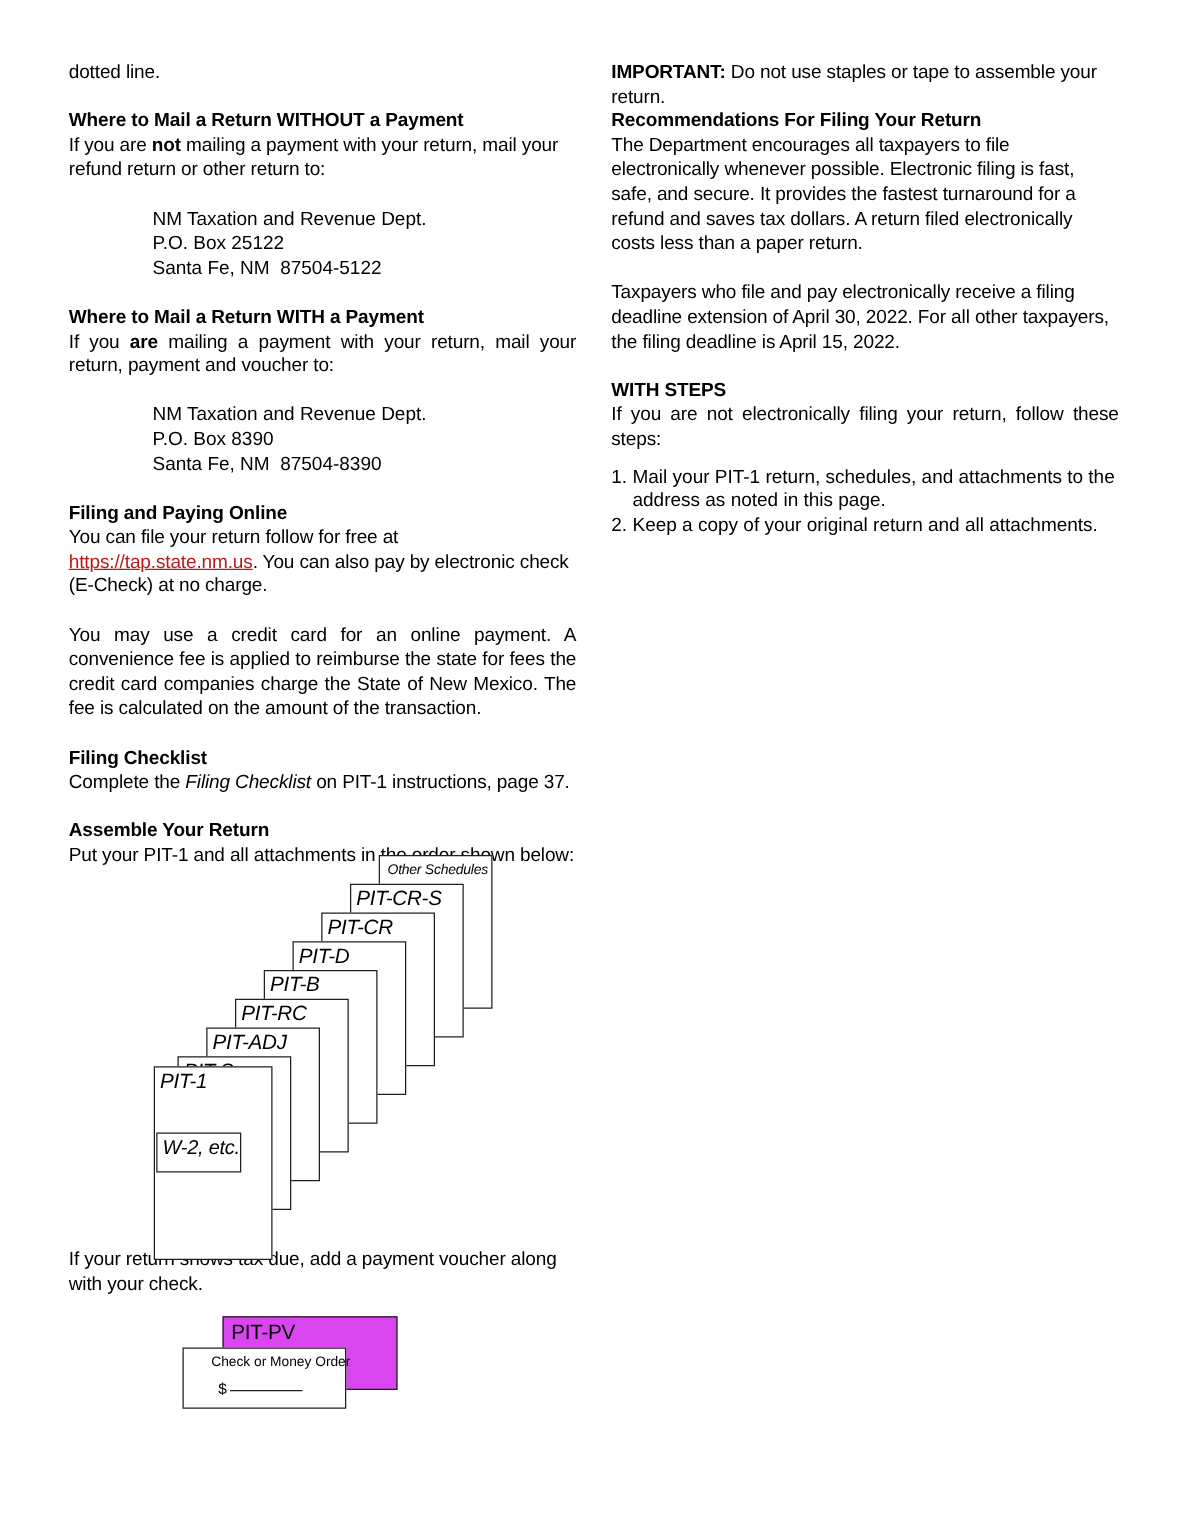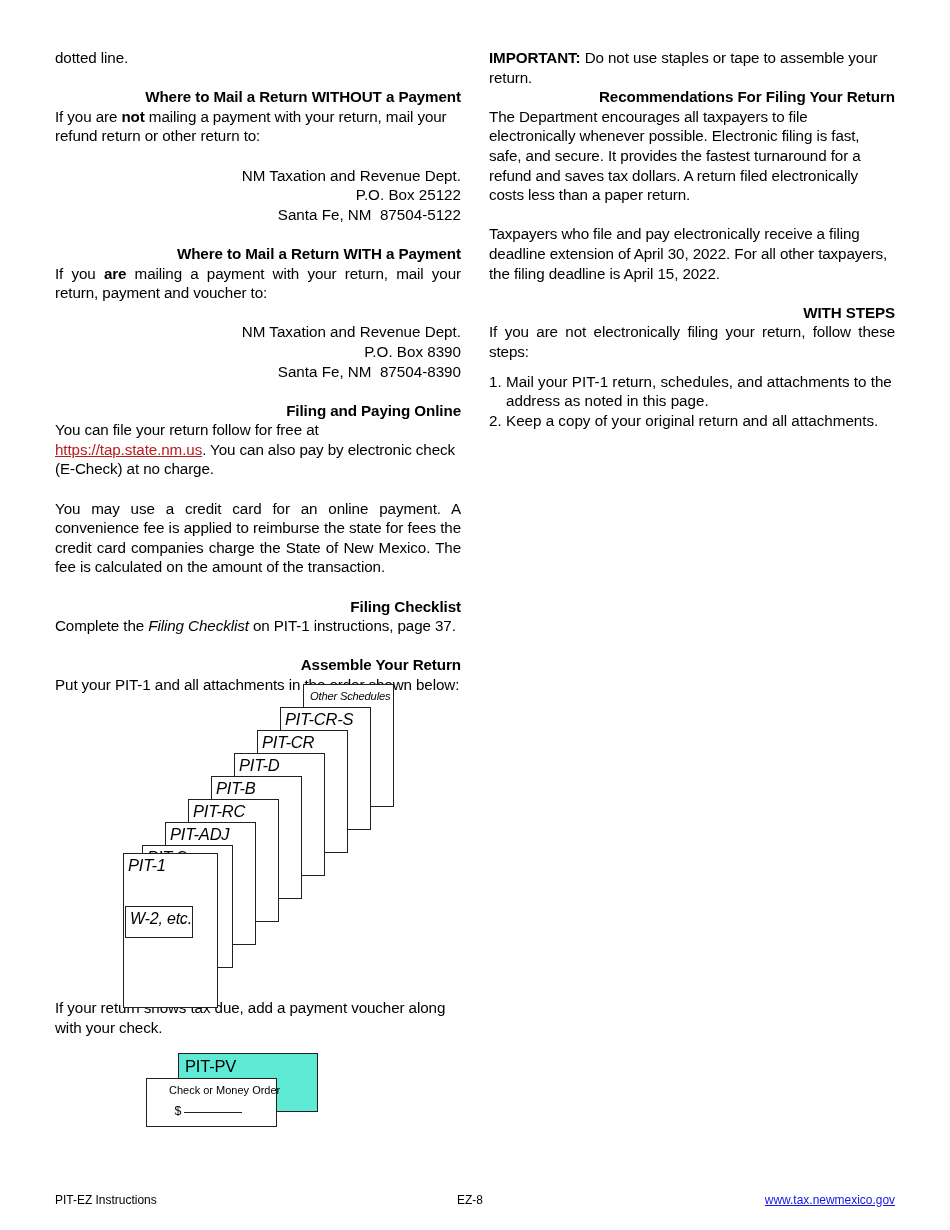--- a/index.html
+++ b/index.html
@@ -23,21 +23,21 @@
     overflow: hidden;
   }
   .col {
     position: absolute;
     top: 48px;
     width: 406px;
   }
   .col-left  { left: 55px; }
   .col-right { left: 489px; }
 
-  p, h3 { margin: 0; padding: 0; text-align: right; }
+  p, h3 { margin: 0; padding: 0; }
 
   .body-text {
     font-size: 15.2px;
     line-height: 19.6px;
     text-align: justify;
     letter-spacing: -0.1px;
   }
   .body-text.nojust { text-align: left; }
 
   h3.heading {
@@ -131,21 +131,21 @@
     position: absolute;
     left: 144px;
     top: 1050px;
     width: 190px;
     height: 85px;
   }
   #pv-box {
     position: absolute;
     box-sizing: border-box;
     border: 1.6px solid #231f20;
-    background: #5eead4;
+    background: #d946ef;
     left: 34px; top: 3px; width: 140px; height: 59px;
   }
   #pv-box > .lbl {
     position: absolute;
     left: 6px; top: 2px;
     font-size: 16.5px;
     line-height: 21px;
     letter-spacing: -0.2px;
     white-space: nowrap;
   }
@@ -322,19 +322,14 @@
     <p class="body-text">If you are not electronically filing your return, follow these steps:</p>
 
     <div class="gap-sm"></div>
 
     <ol class="steps">
       <li><span class="num">1.</span><span>Mail your PIT-1 return, schedules, and attachments to the address as noted in this page.</span></li>
       <li><span class="num">2.</span><span>Keep a copy of your original return and all attachments.</span></li>
     </ol>
   </div>
 
-  <div id="footer">
-    <span class="f-left">PIT-EZ Instructions</span>
-    <span class="f-center">EZ-8</span>
-    <a class="f-right" href="#">www.tax.newmexico.gov</a>
-  </div>
 
 </div>
 
 </body></html>

